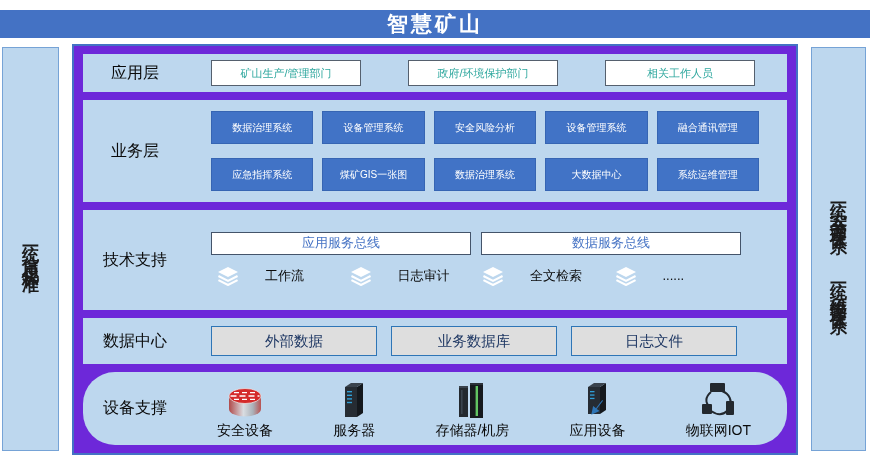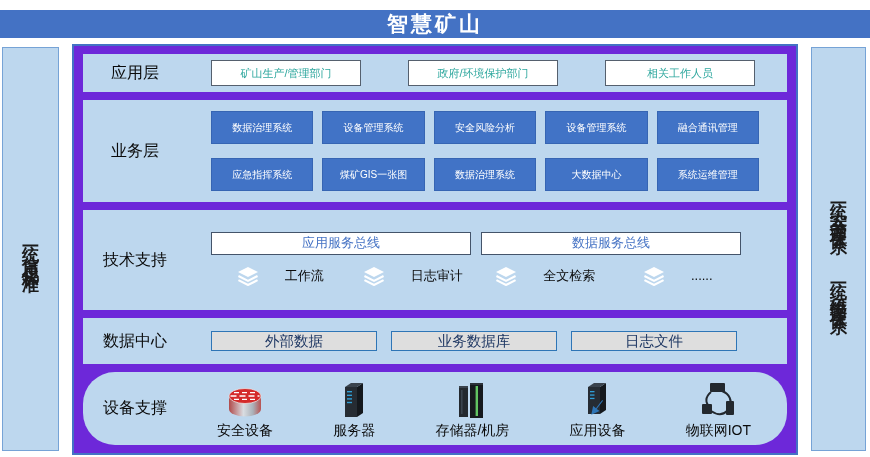--- a/index.html
+++ b/index.html
@@ -39,28 +39,28 @@
   .biz-btn { flex:1; height:33px; background:#4173C6; border:1px solid #3665B3; color:#fff;
     font-size:10px; display:flex; align-items:center; justify-content:center; white-space:nowrap; }
 
   
   .row-tech { height:100px; }
   .row-tech .layer-content { display:flex; flex-direction:column; gap:8px; padding:0 46px 0 24px; }
   .tech-box-row { display:flex; gap:10px; }
   .tech-box { flex:1; height:23px; background:#fff; border:1px solid #44546A; color:#4472C4;
     font-size:13px; display:flex; align-items:center; justify-content:center; }
   .tech-mid-row { display:flex; align-items:center; height:26px; }
-  .tech-mid-item { flex:1; display:flex; align-items:center; gap:26px; padding-left:6px;justify-content:center; }
+  .tech-mid-item { flex:1; display:flex; align-items:center; gap:26px; padding-left:6px; }
   .tech-mid-item .lbl { font-size:13px; color:#0a0a0a; }
   .layers-svg { width:22px; height:20px; flex-shrink:0; }
 
   
   .row-data { height:46px; }
   .row-data .layer-content { display:flex; justify-content:space-between; padding:0 50px 0 24px; }
-  .data-box { width:166px; height:20px; background:#DEDEDE; border:1px solid #2E75B6;
+  .data-box { width:166px; height:30px; background:#DEDEDE; border:1px solid #2E75B6;
     color:#1F3864; font-size:14.5px; display:flex; align-items:center; justify-content:center; }
 
   
   .row-dev { height:73px;border-radius:32px; }
   .row-dev .layer-content { display:flex; justify-content:space-between; padding:0 36px 0 30px; }
   .dev-item { display:flex; flex-direction:column; align-items:center; justify-content:center; gap:2px; }
   .dev-icon { height:42px; display:flex; align-items:flex-end; justify-content:center; }
   .dev-label { font-size:14px; color:#0a0a0a; white-space:nowrap; }
 </style>
 </head>

